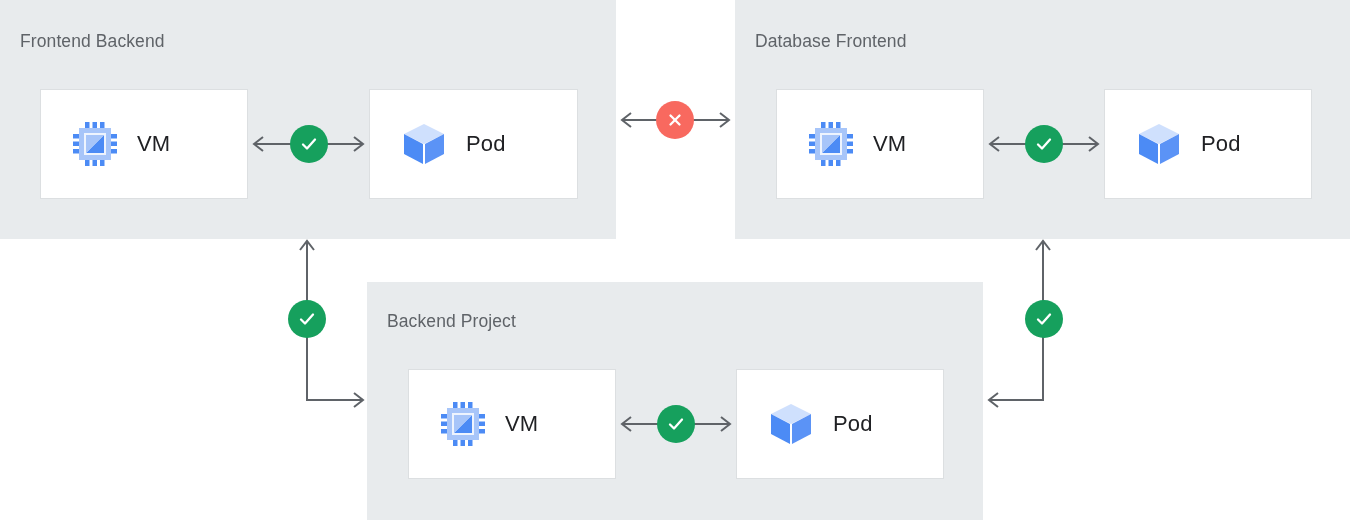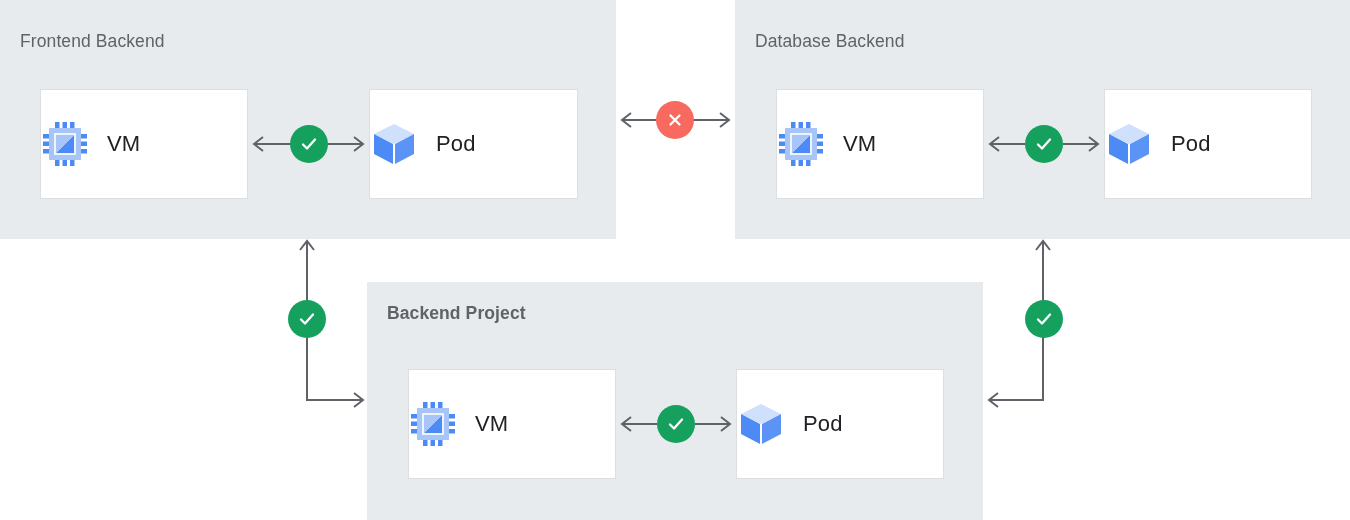--- a/index.html
+++ b/index.html
@@ -39,20 +39,21 @@
     background: #ffffff;
     border: 1px solid #dcdfe1;
     box-sizing: border-box;
     display: flex;
     align-items: center;
   }
   .card-inner {
     display: flex;
     align-items: center;
     gap: 18px;
+    padding-left: 30px;
   }
   .card-label {
     font-size: 22px;
     color: #202124;
     letter-spacing: .2px;
     line-height: 1;
   }
   .icon-wrap {
     width: 48px;
     height: 48px;
@@ -83,22 +84,22 @@
 
 <div id="canvas">
 
   <div class="panel" style="left:0px; top:0px; width:616px; height:239px;"></div>
 
   <div class="panel" style="left:735px; top:0px; width:615px; height:239px;"></div>
 
   <div class="panel" style="left:367px; top:282px; width:616px; height:238px;"></div>
 
   <div class="panel-title" style="left:20px; top:31px;">Frontend Backend</div>
-  <div class="panel-title" style="left:755px; top:31px;">Database Backend</div>
-  <div class="panel-title" style="left:387px; top:303px;font-weight:bold;">Backend Project</div>
+  <div class="panel-title" style="left:755px; top:31px;">Database Frontend</div>
+  <div class="panel-title" style="left:387px; top:311px;">Backend Project</div>
 
   <div class="card" style="left:40px; top:89px; width:208px; height:110px;">
     <div class="card-inner">
       <span class="icon-wrap">
         <svg viewBox="0 0 48 48" width="48" height="48" aria-hidden="true">
           <g fill="#4c8bf5">
             <rect x="14" y="2" width="4.5" height="7"></rect>
               <rect x="21.5" y="2" width="4.5" height="7"></rect>
               <rect x="29" y="2" width="4.5" height="7"></rect>
             <rect x="14" y="39" width="4.5" height="7"></rect>

